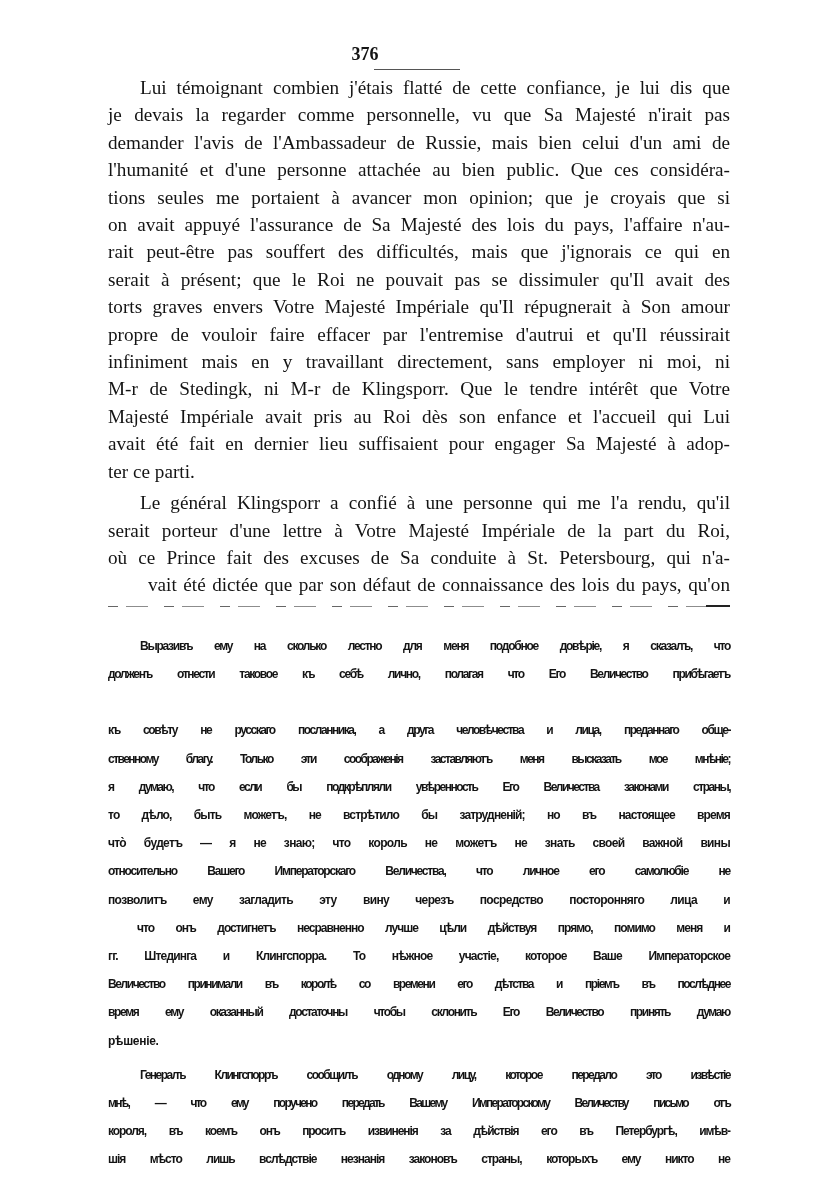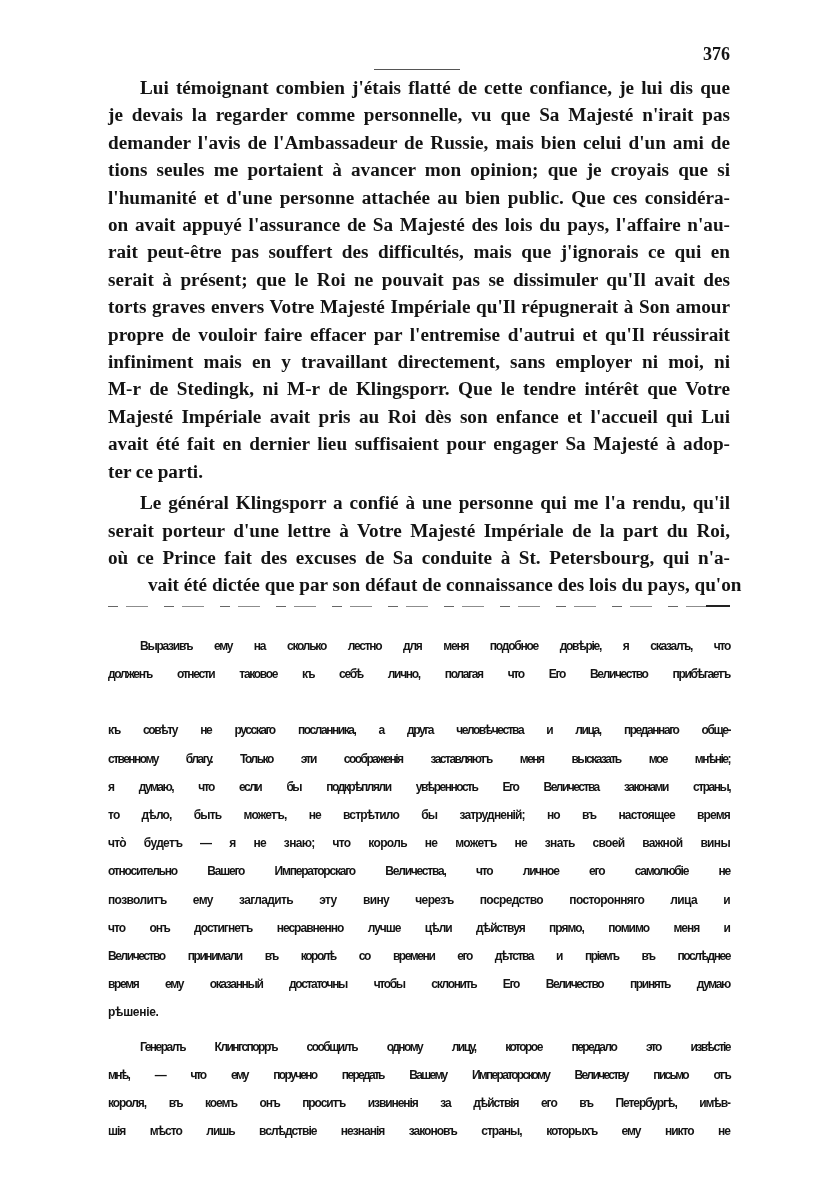--- a/index.html
+++ b/index.html
@@ -3,35 +3,35 @@
   <meta charset="utf-8">
   <style>
     html, body { margin: 0; padding: 0; background: #ffffff; }
     body {
       width: 838px; height: 1199px; position: relative; overflow: hidden;
       font-family: "Liberation Serif", "DejaVu Serif", serif;
       color: #141414;
     }
     .page-number {
       position: absolute; top: 44px; left: 0; width: 730px;
-      text-align: right; font-size: 18px; font-weight: bold;
+      text-align: center; font-size: 18px; font-weight: bold;
     }
     .page-number-rule {
       position: absolute; top: 69px; left: 374px; width: 86px; height: 1px;
       background: #555;
     }
     .text-block {
       position: absolute; left: 108px; width: 622px;
       text-align: justify;
     }
     .french {
       top: 74px;
       font-size: 19.2px; line-height: 27.4px;
     }
-    .line { display: block; text-align: justify; text-align-last: justify; white-space: nowrap; font-weight: bold; }
+    .line { display: block; text-align: justify; text-align-last: justify; white-space: nowrap; }
     .line.last { text-align-last: left; }
     .line.indent { padding-left: 32px; }
     .separator {
       position: absolute; top: 606px; left: 108px; width: 622px; height: 1px;
       background: repeating-linear-gradient(90deg, #333 0 10px, transparent 10px 18px, #666 18px 40px, transparent 40px 56px);
       opacity: 0.75;
     }
     .separator-end {
       position: absolute; top: 605px; left: 706px; width: 24px; height: 2px; background: #222;
     }
@@ -47,22 +47,22 @@
 <body>
 
 <div class="page-number">376</div>
 <div class="page-number-rule"></div>
 
 <div class="text-block french">
   <div>
     <span class="line indent" style="display: block;">Lui témoignant combien j'étais flatté de cette confiance, je lui dis que</span>
     <span class="line" style="display: block;">je devais la regarder comme personnelle, vu que Sa Majesté n'irait pas</span>
     <span class="line" style="display: block;">demander l'avis de l'Ambassadeur de Russie, mais bien celui d'un ami de</span>
+    <span class="line" style="display: block;">l'humanité et d'une personne attachée au bien public. Que ces considéra-</span>
     <span class="line" style="display: block;">tions seules me portaient à avancer mon opinion; que je croyais que si</span>
-    <span class="line" style="display: block;">l'humanité et d'une personne attachée au bien public. Que ces considéra-</span>
     <span class="line" style="display: block;">on avait appuyé l'assurance de Sa Majesté des lois du pays, l'affaire n'au-</span>
     <span class="line" style="display: block;">rait peut-être pas souffert des difficultés, mais que j'ignorais ce qui en</span>
     <span class="line" style="display: block;">serait à présent; que le Roi ne pouvait pas se dissimuler qu'Il avait des</span>
     <span class="line" style="display: block;">torts graves envers Votre Majesté Impériale qu'Il répugnerait à Son amour</span>
     <span class="line" style="display: block;">propre de vouloir faire effacer par l'entremise d'autrui et qu'Il réussirait</span>
     <span class="line" style="display: block;">infiniment mais en y travaillant directement, sans employer ni moi, ni</span>
     <span class="line" style="display: block;">M-r de Stedingk, ni M-r de Klingsporr. Que le tendre intérêt que Votre</span>
     <span class="line" style="display: block;">Majesté Impériale avait pris au Roi dès son enfance et l'accueil qui Lui</span>
     <span class="line" style="display: block;">avait été fait en dernier lieu suffisaient pour engager Sa Majesté à adop-</span>
     <span class="line last" style="display: block;">ter ce parti.</span>
@@ -82,21 +82,22 @@
   <div>
     <span class="line indent" style="display: block; letter-spacing: -1.24965px;">Выразивъ ему на сколько лестно для меня подобное довѣріе, я сказалъ, что</span>
     <span class="line" style="display: block; letter-spacing: -1.32303px;">долженъ отнести таковое къ себѣ лично, полагая что Его Величество прибѣгаетъ</span>
     <span class="line" style="display: block; letter-spacing: -1.43093px; margin-top: 28px;">къ совѣту не русскаго посланника, а друга человѣчества и лица, преданнаго обще-</span>
     <span class="line" style="display: block; letter-spacing: -1.51895px;">ственному благу. Только эти соображенія заставляютъ меня высказать мое мнѣніе;</span>
     <span class="line" style="display: block; letter-spacing: -1.49778px;">я думаю, что если бы подкрѣпляли увѣренность Его Величества законами страны,</span>
     <span class="line" style="display: block; letter-spacing: -0.838628px;">то дѣло, быть можетъ, не встрѣтило бы затрудненій; но въ настоящее время</span>
     <span class="line" style="display: block; letter-spacing: -0.670009px;">что̀ будетъ — я не знаю; что король не можетъ не знать своей важной вины</span>
     <span class="line" style="display: block; letter-spacing: -1.21723px;">относительно Вашего Императорскаго Величества, что личное его самолюбіе не</span>
     <span class="line" style="display: block; letter-spacing: -0.637054px;">позволитъ ему загладить эту вину черезъ посредство посторонняго лица и</span>
-    <span class="line" style="display: block; letter-spacing: -0.990801px;">что онъ достигнетъ несравненно лучше цѣли дѣйствуя прямо, помимо меня и</span>
+    <span class="line" style="display: block; letter-spacing: -0.990801px; margin-left: 29px;">что онъ достигнетъ несравненно лучше цѣли дѣйствуя прямо, помимо меня и</span>
+    <span class="line" style="display: block; letter-spacing: -0.829324px;">гг. Штединга и Клингспорра. То нѣжное участіе, которое Ваше Императорское</span>
     <span class="line" style="display: block; letter-spacing: -1.42375px;">Величество принимали въ королѣ со времени его дѣтства и пріемъ въ послѣднее</span>
     <span class="line" style="display: block; letter-spacing: -1.32534px;">время ему оказанный достаточны чтобы склонить Его Величество принять думаю</span>
     <span class="line last" style="display: block;">рѣшеніе.</span>
   </div>
   <div style="margin-top:6px;">
     <span class="line indent" style="display: block; letter-spacing: -1.52114px;">Генералъ Клингспорръ сообщилъ одному лицу, которое передало это извѣстіе</span>
     <span class="line" style="display: block; letter-spacing: -1.69145px;">мнѣ, — что ему поручено передать Вашему Императорскому Величеству письмо отъ</span>
     <span class="line" style="display: block; letter-spacing: -1.05979px;">короля, въ коемъ онъ проситъ извиненія за дѣйствія его въ Петербургѣ, имѣв-</span>
     <span class="line" style="display: block; letter-spacing: -0.990711px;">шія мѣсто лишь вслѣдствіе незнанія законовъ страны, которыхъ ему никто не</span>
   </div>

